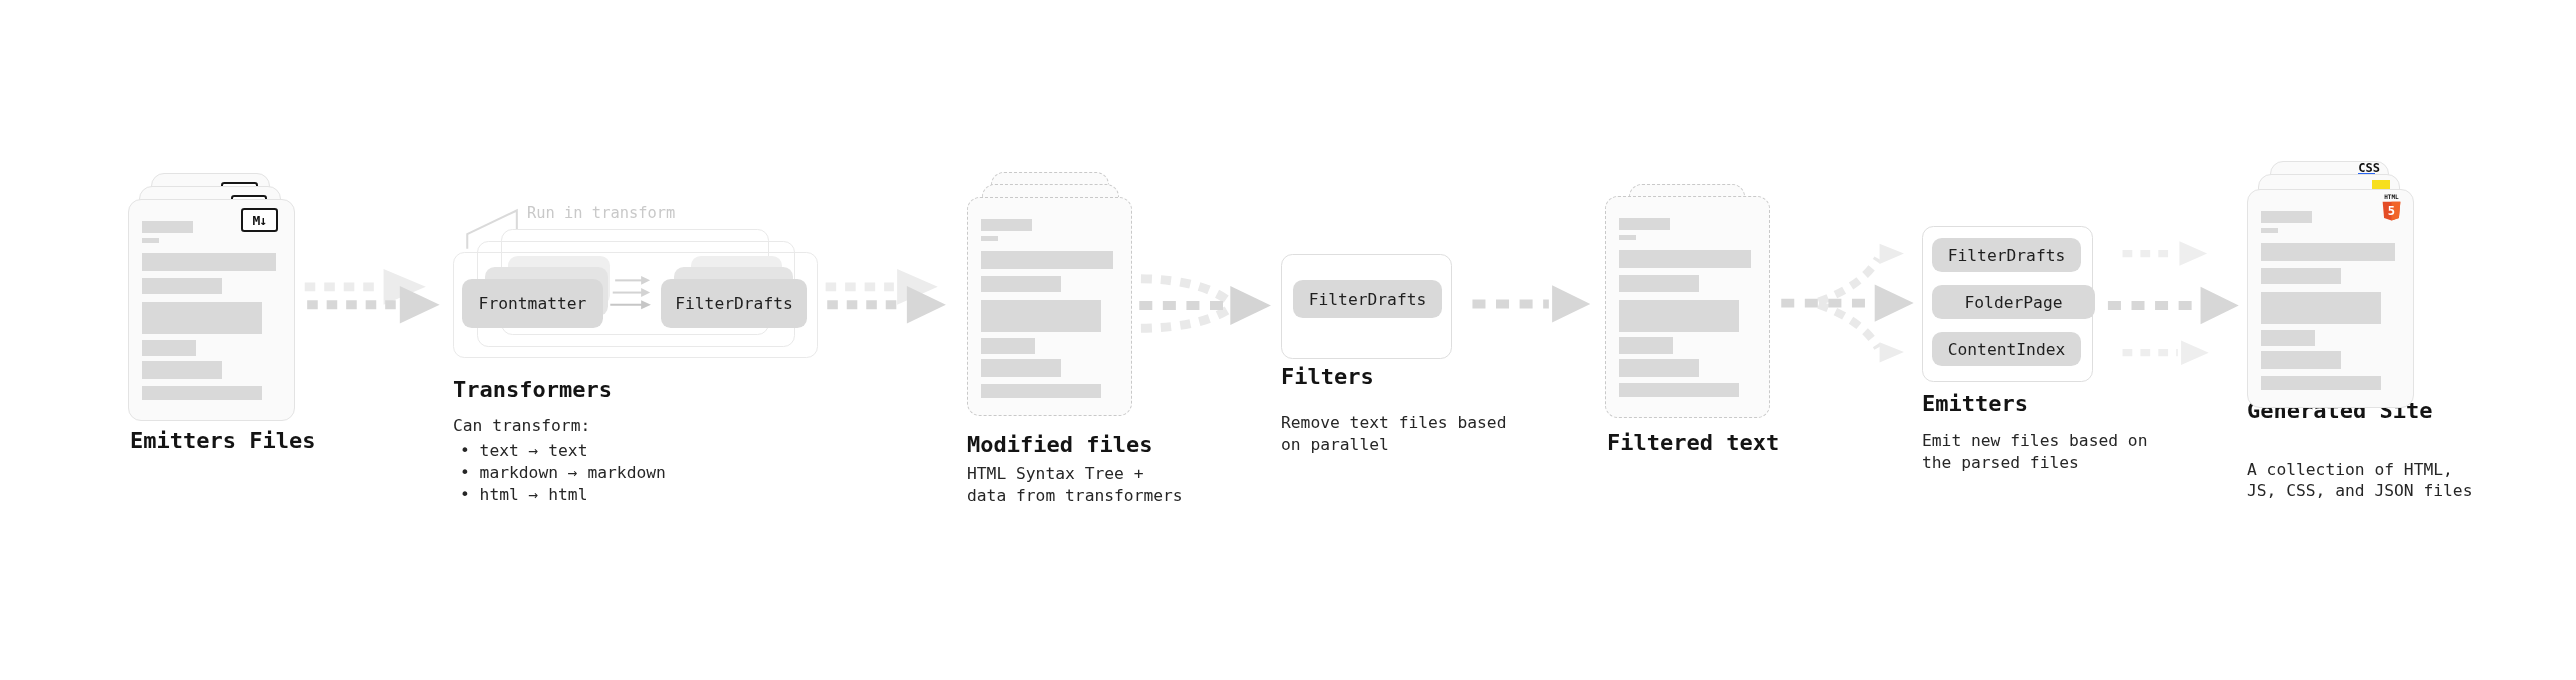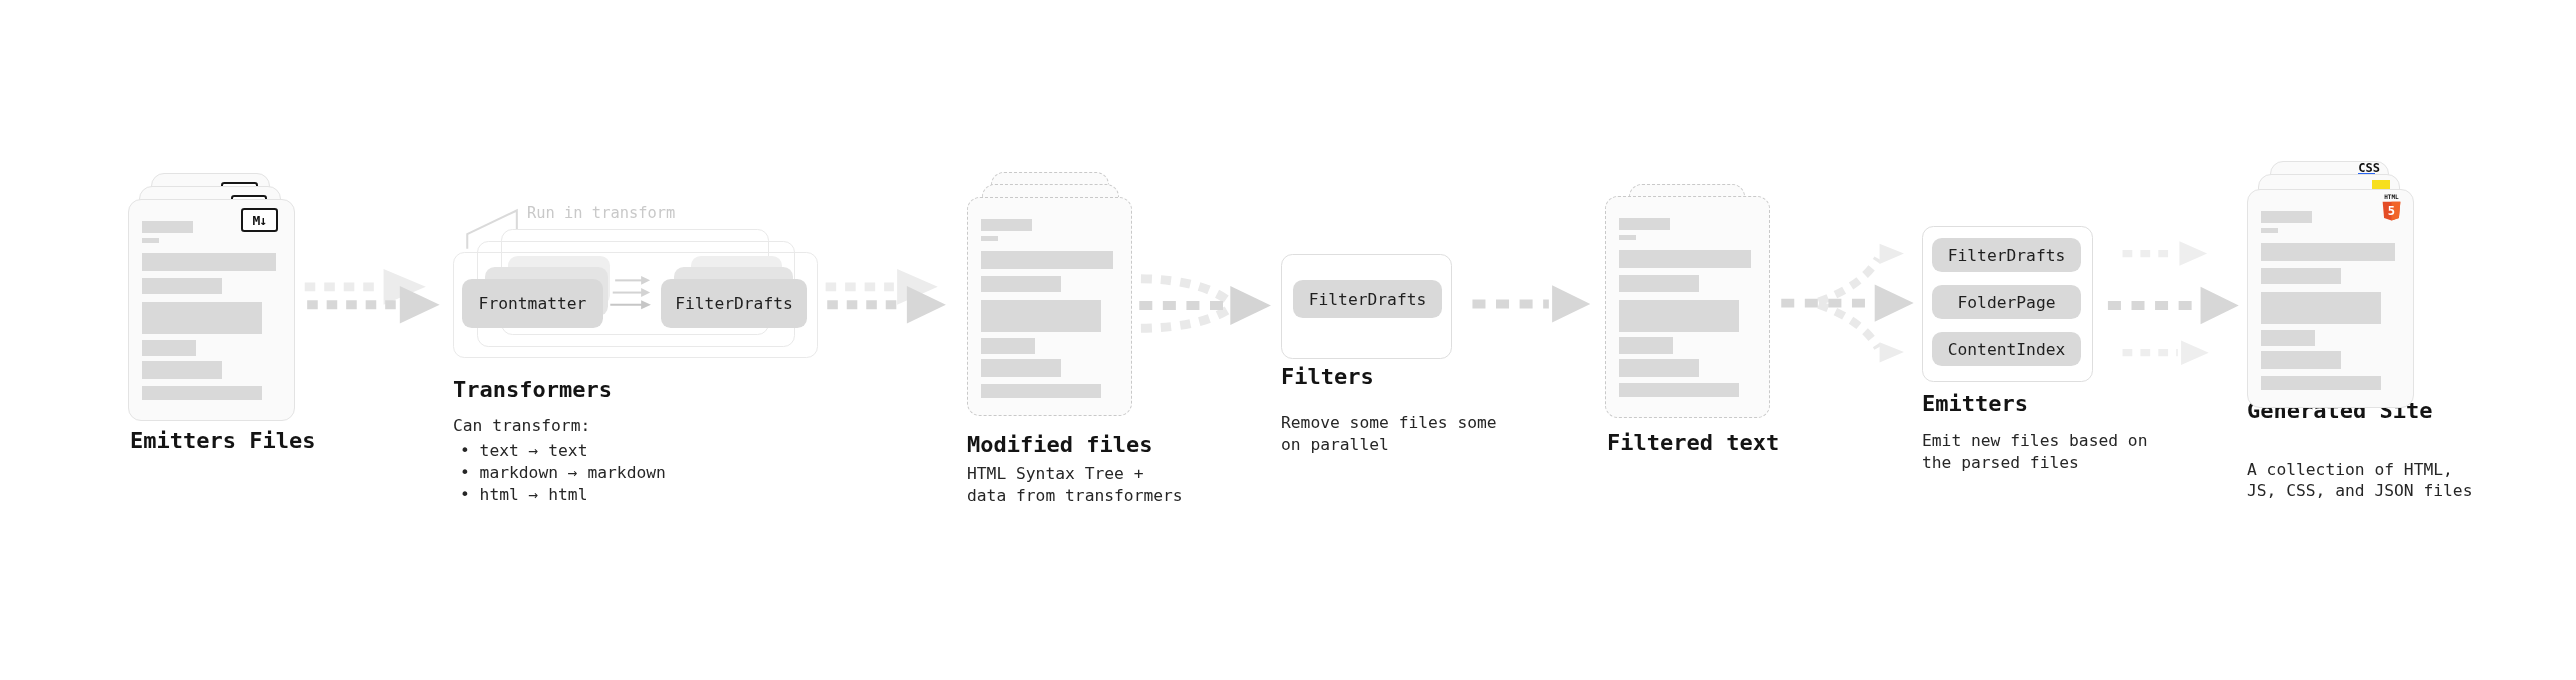--- a/index.html
+++ b/index.html
@@ -164,21 +164,21 @@
   </div>
   <div class="title" style="left:967px;top:432px">Modified files</div>
   <div class="body" style="left:967px;top:462px">HTML Syntax Tree +</div>
   <div class="body" style="left:967px;top:484px">data from transformers</div>
 
   <div class="sec">
     <div class="outline" style="left:1281px;top:254px;width:171px;height:105px;border-color:#dedede;background:#ffffff"></div>
     <div class="btn" style="left:1293px;top:280px;width:149px;height:38px">FilterDrafts</div>
   </div>
   <div class="title" style="left:1281px;top:364px">Filters</div>
-  <div class="body" style="left:1281px;top:411px">Remove some files some</div>
+  <div class="body" style="left:1281px;top:411px">Remove text files based</div>
   <div class="body" style="left:1281px;top:433px">on parallel</div>
 
   <div class="sec" style="left:1605px;top:184px;width:167px;height:234px">
     <div class="card dashed" style="left:24.4px;top:0;width:116px;height:81px"></div>
     <div class="card dashed" style="left:0;top:12.2px;width:165px;height:222px">
       <div class="bars">
         <div class="bar b1"></div>
           <div class="bar b2"></div>
           <div class="bar b3"></div>
           <div class="bar b4"></div>
@@ -187,21 +187,21 @@
           <div class="bar b7"></div>
           <div class="bar b8"></div>
       </div>
     </div>
   </div>
   <div class="title" style="left:1607px;top:430px">Filtered text</div>
 
   <div class="sec">
     <div class="outline" style="left:1922px;top:226px;width:171px;height:156px;border-color:#dedede;background:#ffffff"></div>
     <div class="btn" style="left:1932px;top:238px;width:149px;height:34px;font-size:16.3px">FilterDrafts</div>
-    <div class="btn" style="left:1932px;top:285px;width:149px;height:34px;font-size:16.3px">FolderPage</div>
+    <div class="btn" style="left:1932px;top:285px;width:163px;height:34px;font-size:16.3px">FolderPage</div>
     <div class="btn" style="left:1932px;top:332px;width:149px;height:34px;font-size:16.3px">ContentIndex</div>
   </div>
   <div class="title" style="left:1922px;top:391px">Emitters</div>
   <div class="body" style="left:1922px;top:429px">Emit new files based on</div>
   <div class="body" style="left:1922px;top:451px">the parsed files</div>
 
   <div class="sec" style="left:2247px;top:161px;width:167px;height:248px">
     <div class="card" style="left:23px;top:0;width:119px;height:89px">
       <div class="css-badge">
         <div class="css-txt">CSS</div>

